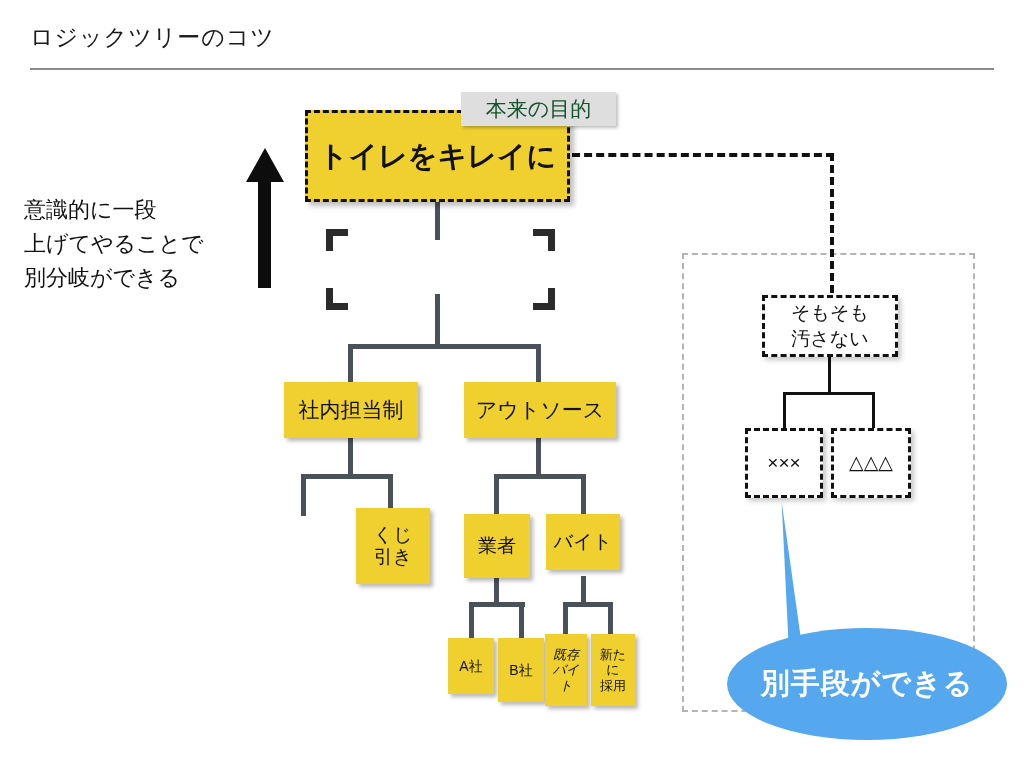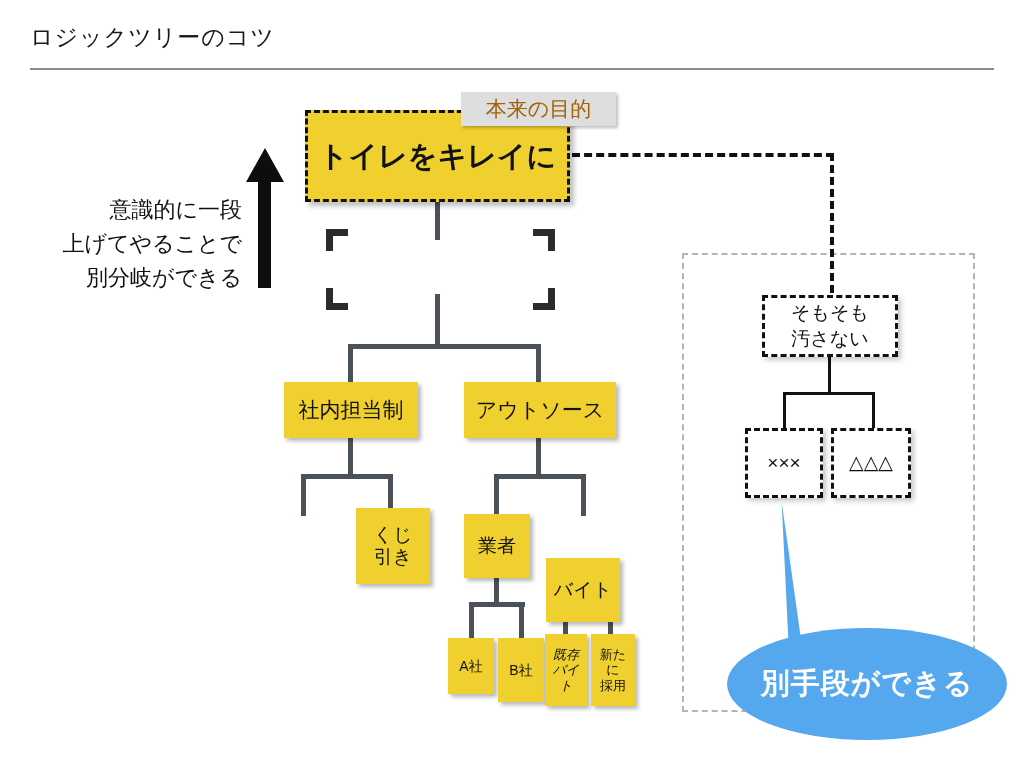--- a/index.html
+++ b/index.html
@@ -61,21 +61,21 @@
     border: 3px dashed #111111;
     font-size: 29px; font-weight: bold;
     letter-spacing: 0px;
     box-shadow: 4px 4px 5px rgba(0,0,0,0.25);
     z-index: 7;
   }
   #label-purpose {
     position: absolute;
     left: 461px; top: 92px; width: 155px; height: 34px;
     background: #DEDEDE;
-    color: #a16207;
+    color: #14532d;
     font-size: 21px;
     display: flex; align-items: center; justify-content: center;
     box-shadow: 2px 2px 3px rgba(0,0,0,0.25);
     z-index: 9;
   }
 
   #node-clean {
     left: 335px; top: 238px; width: 205px; height: 58px;
     font-size: 25px;
     border-radius: 3px;
@@ -101,21 +101,21 @@
   .h-br { left: 533px; top: 288px; }
   .h-br::before { right:0; bottom:0; width:22px; height:7px; }
   .h-br::after  { right:0; bottom:0; width:7px;  height:22px; }
 
   #node-inhouse { left: 284px; top: 382px; width: 134px; height: 56px; font-size: 21px; }
   #node-outsrc  { left: 464px; top: 382px; width: 152px; height: 56px; font-size: 21px; }
 
   #node-duty    { left: 265px; top: 514px; width: 78px;  height: 64px; font-size: 18px; }
   #node-lottery { left: 356px; top: 508px; width: 74px;  height: 76px; font-size: 19px; }
   #node-vendor  { left: 464px; top: 514px; width: 66px;  height: 64px; font-size: 19px; }
-  #node-parttime{ left: 546px; top: 514px; width: 74px;  height: 64px; font-size: 19px; margin-top: 44px; }
+  #node-parttime{ left: 546px; top: 514px; width: 74px;  height: 56px; font-size: 19px; }
 
   #node-a     { left: 448px; top: 638px; width: 46px; height: 56px; font-size: 14px; }
   #node-b     { left: 498px; top: 638px; width: 46px; height: 64px; font-size: 14px; }
   #node-exist { left: 545px; top: 634px; width: 42px; height: 72px; font-size: 13px; font-style: italic; }
   #node-newhire{left: 591px; top: 634px; width: 44px; height: 72px; font-size: 13px; }
 
   
   #region-alt {
     position: absolute;
     left: 682px; top: 253px;
@@ -150,21 +150,21 @@
     position: absolute; left: 246px; top: 148px;
     width: 0; height: 0;
     border-left: 19px solid transparent;
     border-right: 19px solid transparent;
     border-bottom: 34px solid #0d0d0d;
     z-index: 5;
   }
   #left-note {
     position: absolute;
     left: 24px; top: 193px; width: 218px;
-    text-align: right;
+    text-align: left;
     font-size: 22px; line-height: 1.55;
     color: #111111;
     white-space: pre-line;
     z-index: 5;
   }
 
   
   #callout-tail {
     position: absolute;
     left: 790px; top: 500px;

